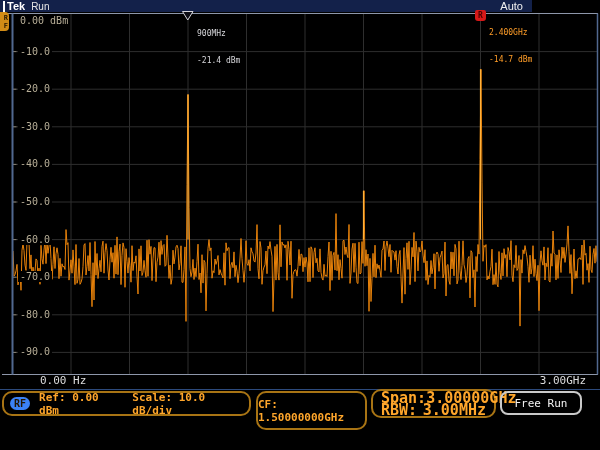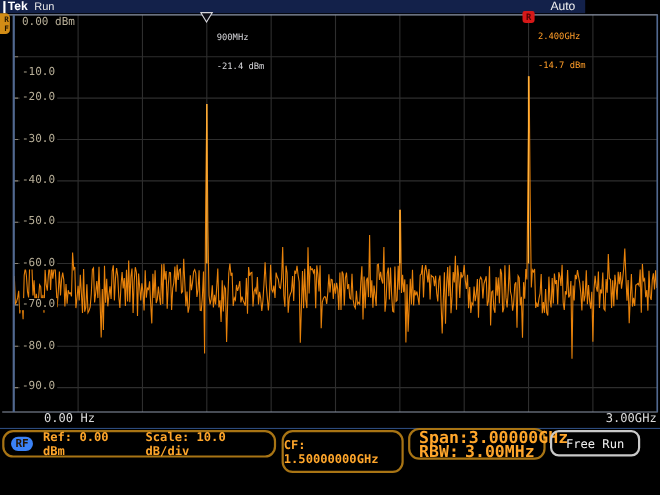--- a/index.html
+++ b/index.html
@@ -72,32 +72,32 @@
       <line x1="12.5" y1="13.5" x2="12.5" y2="374.5" stroke="#51688f" stroke-width="2"></line>
       <line x1="597.5" y1="13.5" x2="597.5" y2="374.5" stroke="#51688f" stroke-width="1.5"></line>
     </svg>
 
   <div class="trace-badge">
     <span>R</span>
     <span>F</span>
   </div>
 
   <div class="amp-label" style="top:15px">0.00 dBm</div>
-  <div class="amp-label" style="top:60px">-10.0</div>
+  <div class="amp-label" style="top:46px">-10.0</div>
   <div class="amp-label" style="top:83px">-20.0</div>
   <div class="amp-label" style="top:121px">-30.0</div>
   <div class="amp-label" style="top:158px">-40.0</div>
   <div class="amp-label" style="top:196px">-50.0</div>
   <div class="amp-label" style="top:234px">-60.0</div>
   <div class="amp-label" style="top:271px">-70.0</div>
   <div class="amp-label" style="top:309px">-80.0</div>
   <div class="amp-label" style="top:346px">-90.0</div>
 
   <div class="freq-label" style="left:40px">0.00 Hz</div>
-  <div class="freq-label" style="right:3px">3.00GHz</div>
+  <div class="freq-label" style="right:14px">3.00GHz</div>
 
   <div class="marker marker-900">
     <svg width="12" height="10">
       <polygon points="0.5,0.5 11,0.5 5.75,9" fill="#0c0c14" stroke="#d4d4da" stroke-width="1"></polygon>
     </svg>
     <div class="marker-text">
       <div>900MHz</div>
       <div>-21.4 dBm</div>
     </div>
   </div>

